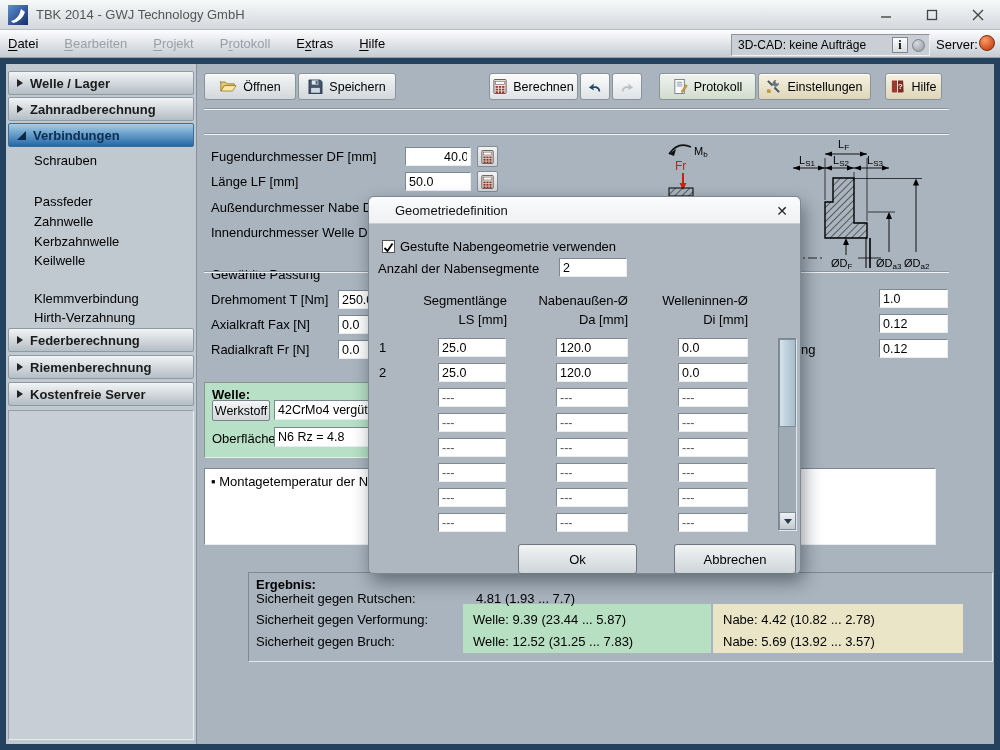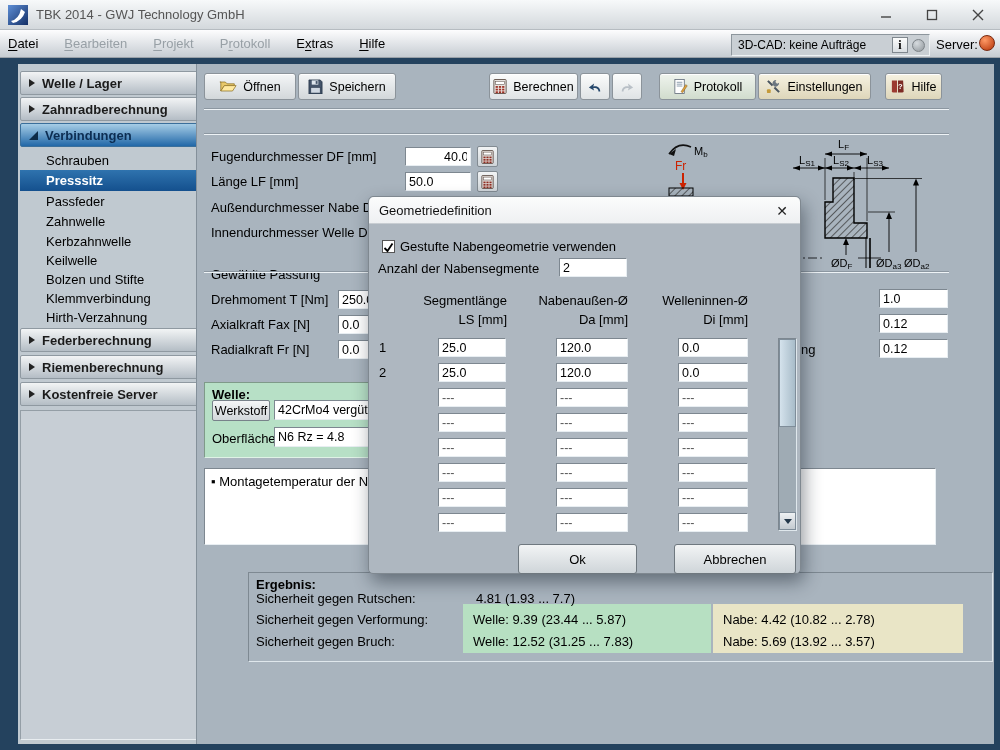--- a/index.html
+++ b/index.html
@@ -28,21 +28,21 @@
   .ibtn { width:16px; height:16px; background:linear-gradient(#fbfcfc,#d9dee2); border:1px solid #7f878e;
     font-family:"Liberation Serif",serif; font-weight:bold; font-size:12px; display:flex; align-items:center; justify-content:center; }
   .dot-gray { width:13px; height:13px; border-radius:50%; margin-left:4px;
     background:radial-gradient(circle at 35% 30%, #d6dbdf, #8f969b); border:1px solid #7c8388; }
   .server-label { position:absolute; left:936px; top:7px; font-size:13px; }
   .dot-red { position:absolute; left:979px; top:5px; width:16px; height:16px; border-radius:50%;
     background:radial-gradient(circle at 35% 30%, #ff9a66, #b33207); border:1px solid #7a2a10; }
 
   
   .frame { position:absolute; left:0; top:58px; width:1000px; height:692px; background:#24425e; }
-  .sidebar { position:absolute; left:18px; top:6px; width:190px; height:680px; background:#c0c9d0; }
+  .sidebar { position:absolute; left:6px; top:6px; width:190px; height:680px; background:#c0c9d0; }
   .main { position:absolute; left:196px; top:6px; width:798px; height:680px; background:#a9b4be; border-left:1px solid #84909a; }
 
   
   .acc-header { position:absolute; left:2px; width:186px; height:24px;
     background:linear-gradient(#f2f4f5,#b4bdc5); border:1px solid #8f99a1; border-radius:2px;
     display:flex; align-items:center; font-weight:600; color:#1b1b1b; padding-left:8px; gap:7px; }
   .acc-header .tri { width:0; height:0; border-top:4.5px solid transparent; border-bottom:4.5px solid transparent; border-left:6px solid #222; }
   .acc-header.open { background:linear-gradient(#a6cde6,#2268a8); color:#0c2d52; border-color:#3a6f9b; }
   .side-item { position:absolute; left:2px; width:186px; height:21px; display:flex; align-items:center; padding-left:26px; color:#000; }
   .side-item.selected { background:linear-gradient(#2f73ae,#14508e); color:#fff; font-weight:bold; }
@@ -83,21 +83,21 @@
   .results { position:absolute; left:7px; top:508px; width:745px; height:90px;
     border:1px solid; border-color:#7e8992 #dfe7ec #dfe7ec #7e8992;margin-left:44px; }
   .res-green { position:absolute; left:214px; top:31px; width:248px; height:49px; background:#b7e0c2; }
   .res-beige { position:absolute; left:464px; top:31px; width:250px; height:49px; background:#e9e5c6; }
   .results .lbl { left:7px; }
 
   
   .dialog { position:absolute; left:368px; top:196px; width:433px; height:378px; background:#aeb7c0;
     border:1px solid #7f8890; border-radius:5px; box-shadow:3px 8px 18px rgba(15,25,35,.45); z-index:50; }
   .dlg-title { position:absolute; left:0; top:0; width:431px; height:27px; background:linear-gradient(#fbfcfc,#eef0f2);
-    border-bottom:1px solid #c8cdd2; border-radius:5px 5px 0 0; display:flex; align-items:center; padding-left:10px; font-size:13px; color:#111; }
+    border-bottom:1px solid #c8cdd2; border-radius:5px 5px 0 0; display:flex; align-items:center; padding-left:26px; font-size:13px; color:#111; }
   .dlg-close { position:absolute; right:9px; top:5px; width:18px; height:18px; display:flex; align-items:center; justify-content:center; font-size:14px; color:#222; }
   .checkbox { position:absolute; left:13px; top:43px; width:13px; height:13px; background:#fff; border:1px solid #555; }
   .colhead { position:absolute; text-align:right; font-size:13px; }
   .rownum { position:absolute; width:20px; font-size:13px; }
   .dlg-btn { position:absolute; top:347px; height:30px; background:linear-gradient(#f2f4f5,#cfd5d9);
     border:1px solid #6f787f; border-radius:3px; font-family:"Liberation Sans",sans-serif; font-size:13px; }
   .scrollbar { position:absolute; left:409px; top:141px; width:19px; height:193px; background:#9fabb4;
     border:1px solid; border-color:#7d8790 #dfe7ec #dfe7ec #7d8790; }
   .scroll-thumb { position:absolute; left:0; top:0; width:17px; height:88px;
     background:linear-gradient(90deg,#d4e2ec,#a8bcc9); border:1px solid #7f8d99; }
@@ -173,37 +173,31 @@
         </div>
       <div class="acc-header open" style="top:59px">
         <svg width="9" height="9" viewBox="0 0 9 9">
             <polygon points="9,0 9,9 0,9" fill="#0d2b47"></polygon>
           </svg>
         <span>Verbindungen</span>
         </div>
       <div class="side-item" style="top:86px">
           <span>Schrauben</span>
         </div>
-      <div class="side-item selected" style="top:106px">
-          <span>Presssitz</span>
-        </div>
       <div class="side-item" style="top:127px">
           <span>Passfeder</span>
         </div>
       <div class="side-item" style="top:147px">
           <span>Zahnwelle</span>
         </div>
       <div class="side-item" style="top:167px">
           <span>Kerbzahnwelle</span>
         </div>
       <div class="side-item" style="top:186px">
           <span>Keilwelle</span>
-        </div>
-      <div class="side-item" style="top:205px">
-          <span>Bolzen und Stifte</span>
         </div>
       <div class="side-item" style="top:224px">
           <span>Klemmverbindung</span>
         </div>
       <div class="side-item" style="top:243px">
           <span>Hirth-Verzahnung</span>
         </div>
       <div class="acc-header" style="top:264px">
         <span class="tri"></span>
           <span>Federberechnung</span>

